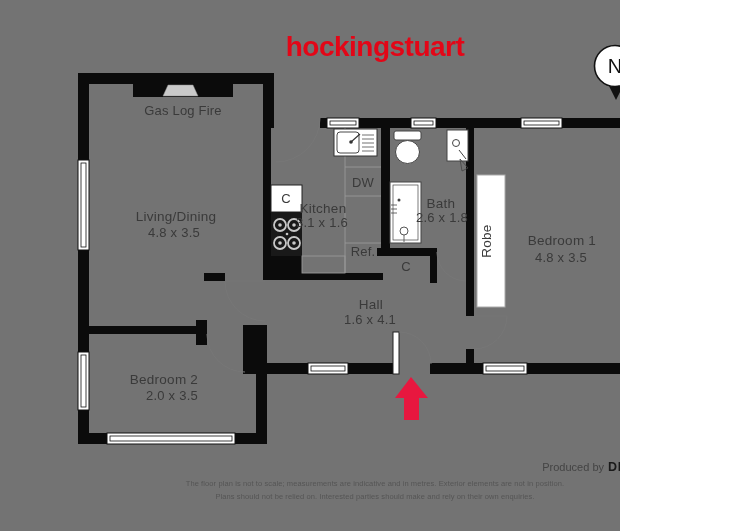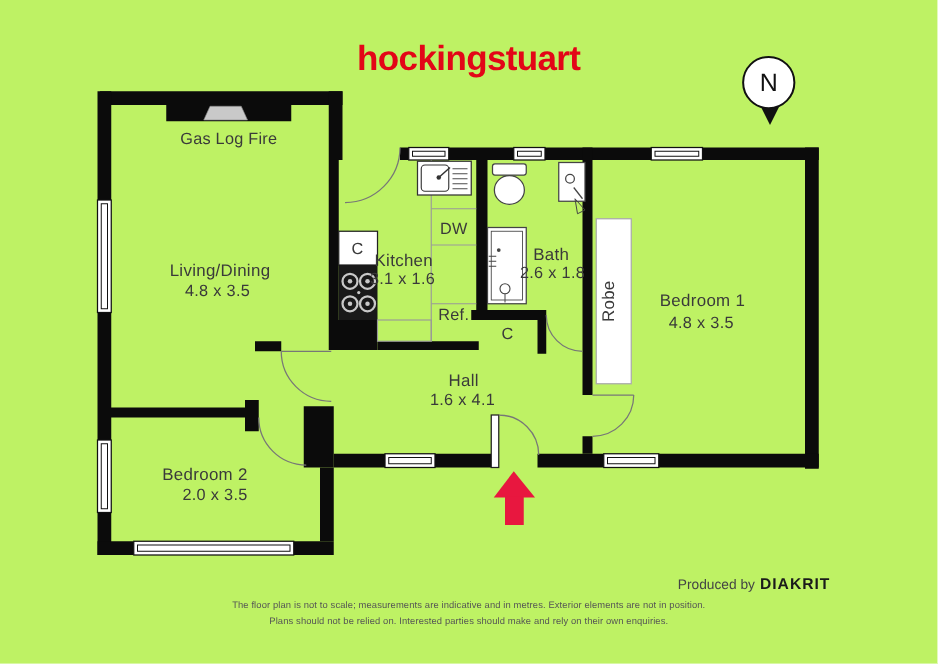--- a/index.html
+++ b/index.html
@@ -1,16 +1,16 @@
 <!DOCTYPE html>
 <html><head>
 <meta charset="utf-8">
 <style>
   html,body{margin:0;padding:0;background:#ffffff;}
-  #stage{position:relative;width:750px;height:531px;background:#bef264;overflow:hidden;
+  #stage{position:relative;width:620px;height:531px;background:#737373;overflow:hidden;
          font-family:"Liberation Sans",sans-serif;}
   svg{position:absolute;left:0;top:0;}
   text{font-family:"Liberation Sans",sans-serif;}
   .logo{font-weight:bold;font-size:28px;letter-spacing:-0.5px;}
   .room-name{font-size:13.5px;fill:#3a3a3a;letter-spacing:.25px;}
   .room-dims{font-size:13px;fill:#3a3a3a;letter-spacing:.25px;}
   .small-label{font-size:13px;fill:#3a3a3a;letter-spacing:.2px;}
   .compass-n{font-size:20px;fill:#111;}
   .footer-reg{font-size:11px;fill:#444;}
   .footer-brand{font-size:12.5px;font-weight:bold;letter-spacing:.8px;fill:#1a1a1a;}

